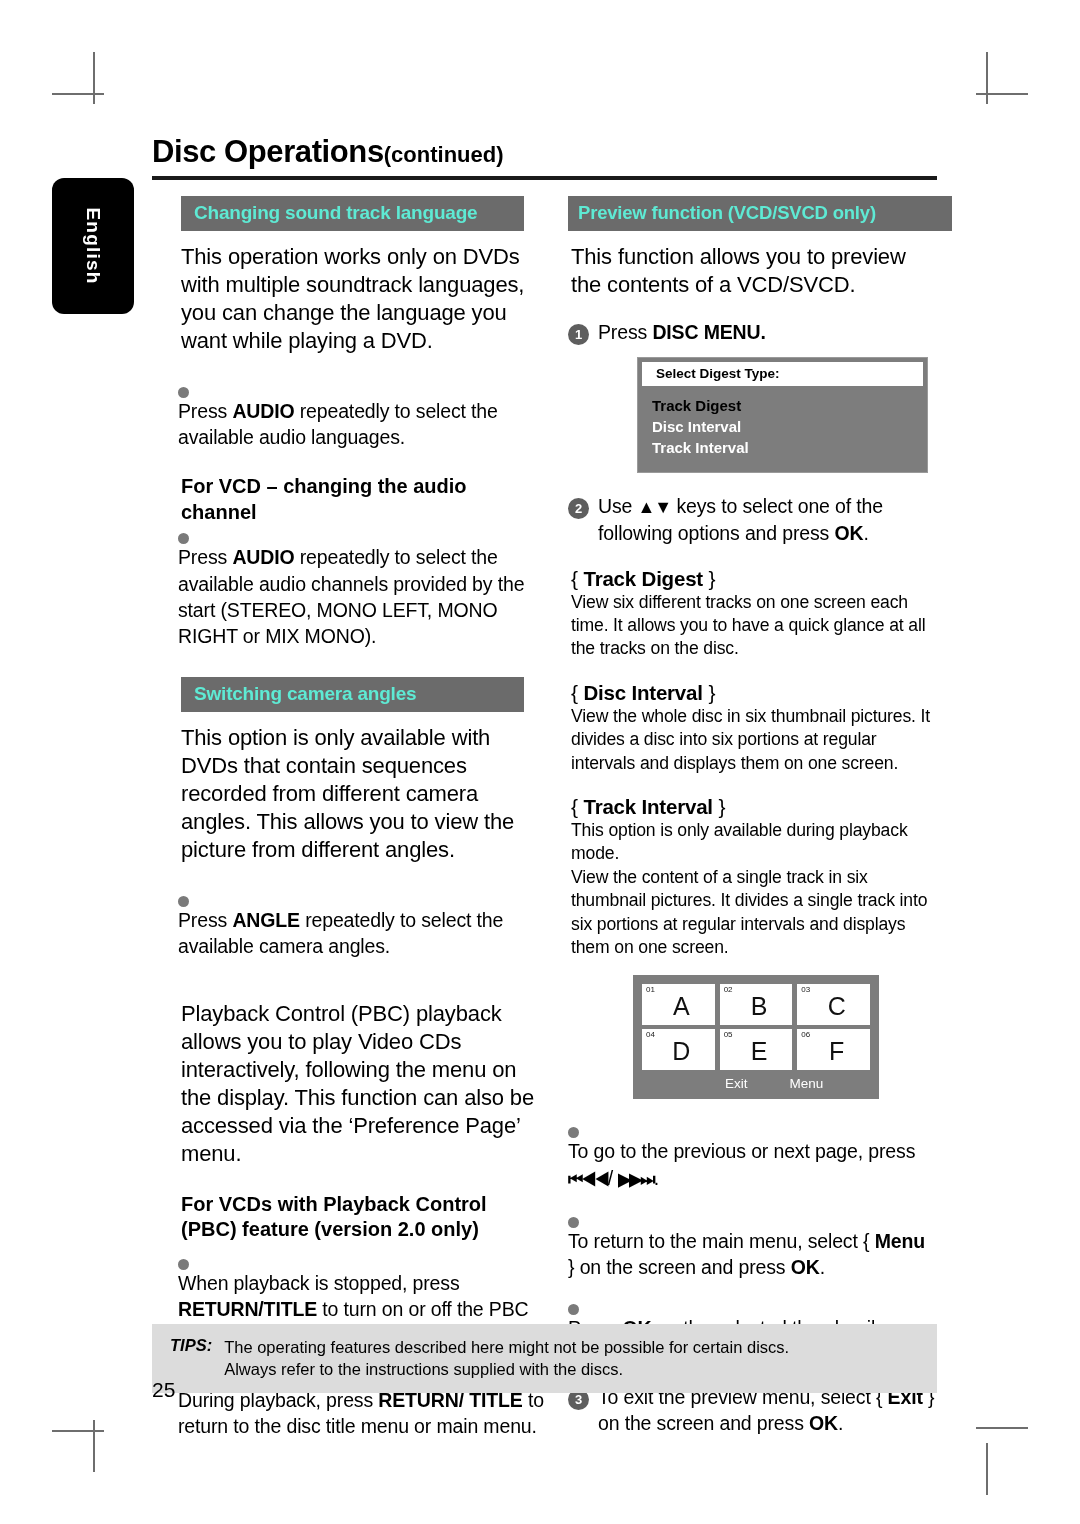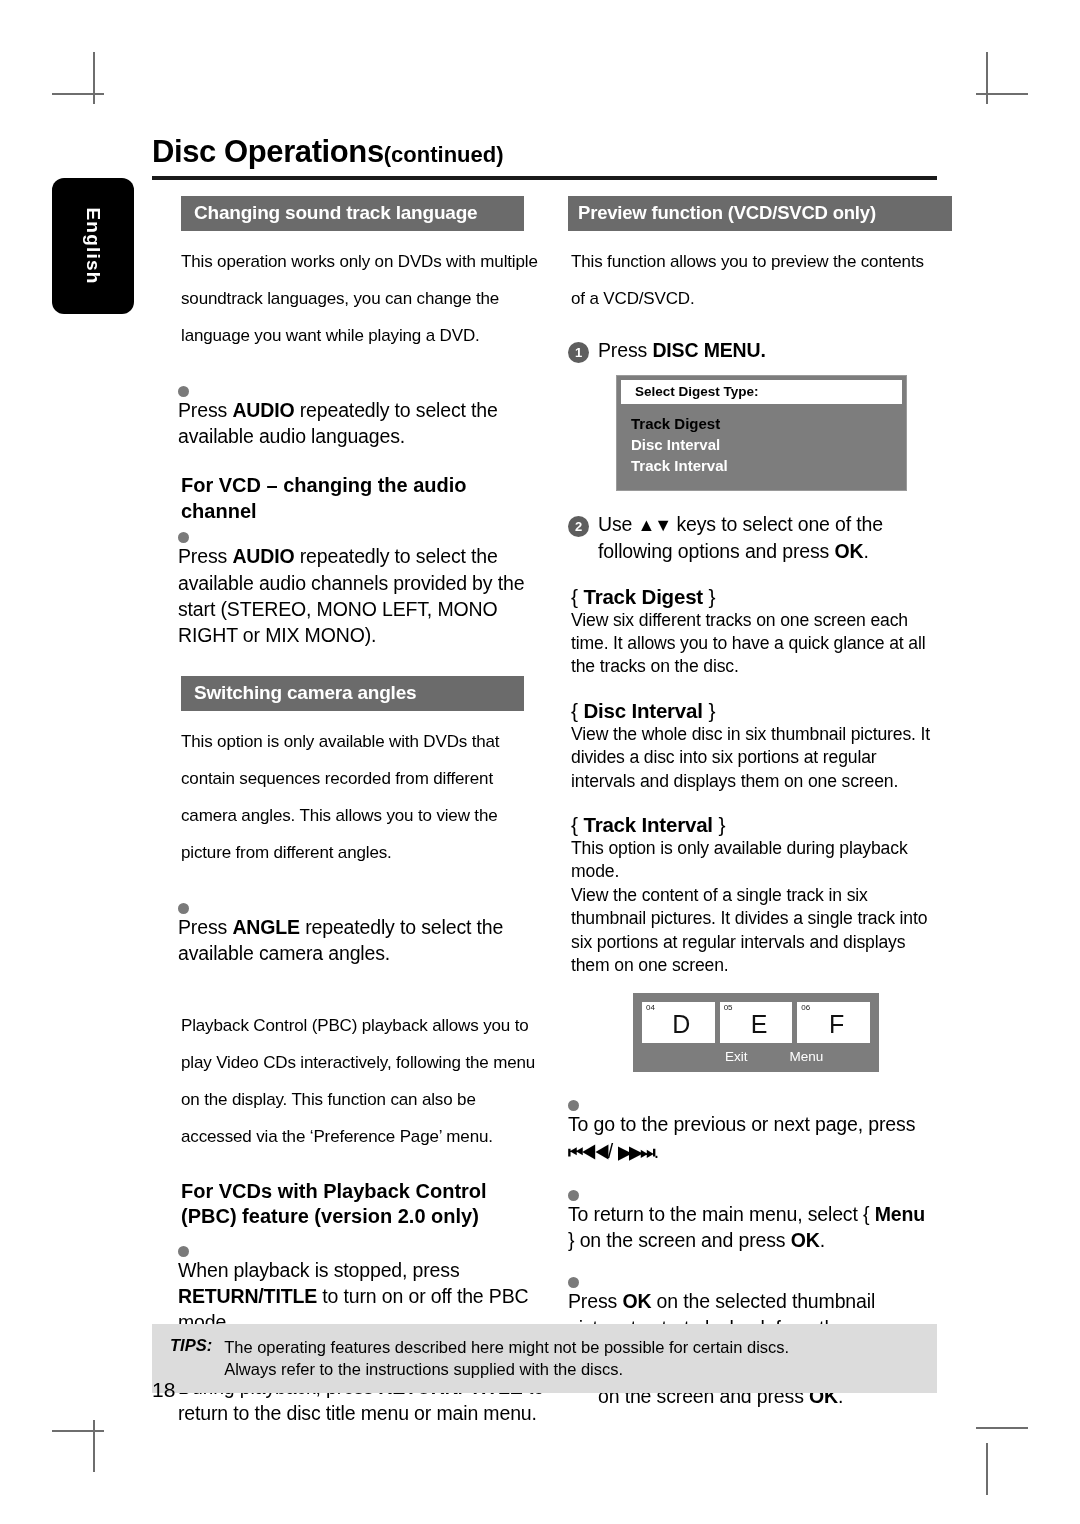--- a/index.html
+++ b/index.html
@@ -51,35 +51,35 @@
   }
 
   
   .col { position: absolute; top: 196px; width: 368px; }
   .col-left  { left: 178px; }
   .col-right { left: 568px; }
 
   
   .sec-bar {
     background: #6b6b6b;
-    color: #ffffff;
+    color: #5eead4;
     font-size: 19px;
     font-weight: bold;
     letter-spacing: -0.2px;
     padding: 6px 8px 7px 13px;
     margin-left: 3px;
     width: 343px;
     white-space: nowrap;
   }
   .sec-bar.wide { width: 384px; margin-left: 0; padding-left: 10px; font-size: 18.5px; }
 
   
   p.body {
-    font-size: 17px;
-    line-height: 37px;
+    font-size: 22px;
+    line-height: 28px;
     letter-spacing: -0.15px;
     margin-left: 3px;
   }
   p.body.small {
     font-size: 17.6px;
     line-height: 23.4px;
   }
   .b { font-weight: bold; }
   .sub-head {
     font-size: 20px; font-weight: bold;
@@ -123,21 +123,21 @@
 
   .sp8  { height: 8px; }
   .sp12 { height: 12px; }
   .sp16 { height: 16px; }
   .sp20 { height: 20px; }
   .sp24 { height: 24px; }
   .sp28 { height: 28px; }
 
   
   .osd-digest {
-    margin-left: 48px;
+    margin-left: 69px;
     width: 291px;
     background: #7d7d7d;
     border: 1px solid #9a9a9a;
     padding-bottom: 14px;
   }
   .osd-digest .title-strip {
     background: #fff;
     margin: 4px 4px 9px 4px;
     padding: 4px 0 5px 14px;
     font-size: 13.5px; font-weight: bold;
@@ -335,20 +335,34 @@
     </div>
     <p class="body small">This option is only available during playback mode.</p>
     <p class="body small">View the content of a single track in six thumbnail pictures.  It divides a single track into six portions at regular intervals and displays them on one screen.</p>
 
     <div class="sp16"></div>
 
     <div class="osd-grid">
       <div class="grid-rows">
         <div class="grid-row">
           <div class="cell">
+            <span class="idx">01</span>
+            <span class="ltr">A</span>
+          </div>
+          <div class="cell">
+            <span class="idx">02</span>
+            <span class="ltr">B</span>
+          </div>
+          <div class="cell">
+            <span class="idx">03</span>
+            <span class="ltr">C</span>
+          </div>
+        </div>
+        <div class="grid-row">
+          <div class="cell">
             <span class="idx">04</span>
             <span class="ltr">D</span>
           </div>
           <div class="cell">
             <span class="idx">05</span>
             <span class="ltr">E</span>
           </div>
           <div class="cell">
             <span class="idx">06</span>
             <span class="ltr">F</span>
@@ -395,15 +409,15 @@
   </div>
 
   <div class="tips">
     <div class="lbl">TIPS:</div>
     <div class="lines">
       <div>The operating features described here might not be possible for certain discs.</div>
       <div>Always refer to the instructions supplied with the discs.</div>
     </div>
   </div>
 
-  <div class="page-num">18</div>
+  <div class="page-num">25</div>
 
 </div>
 
 </body></html>

